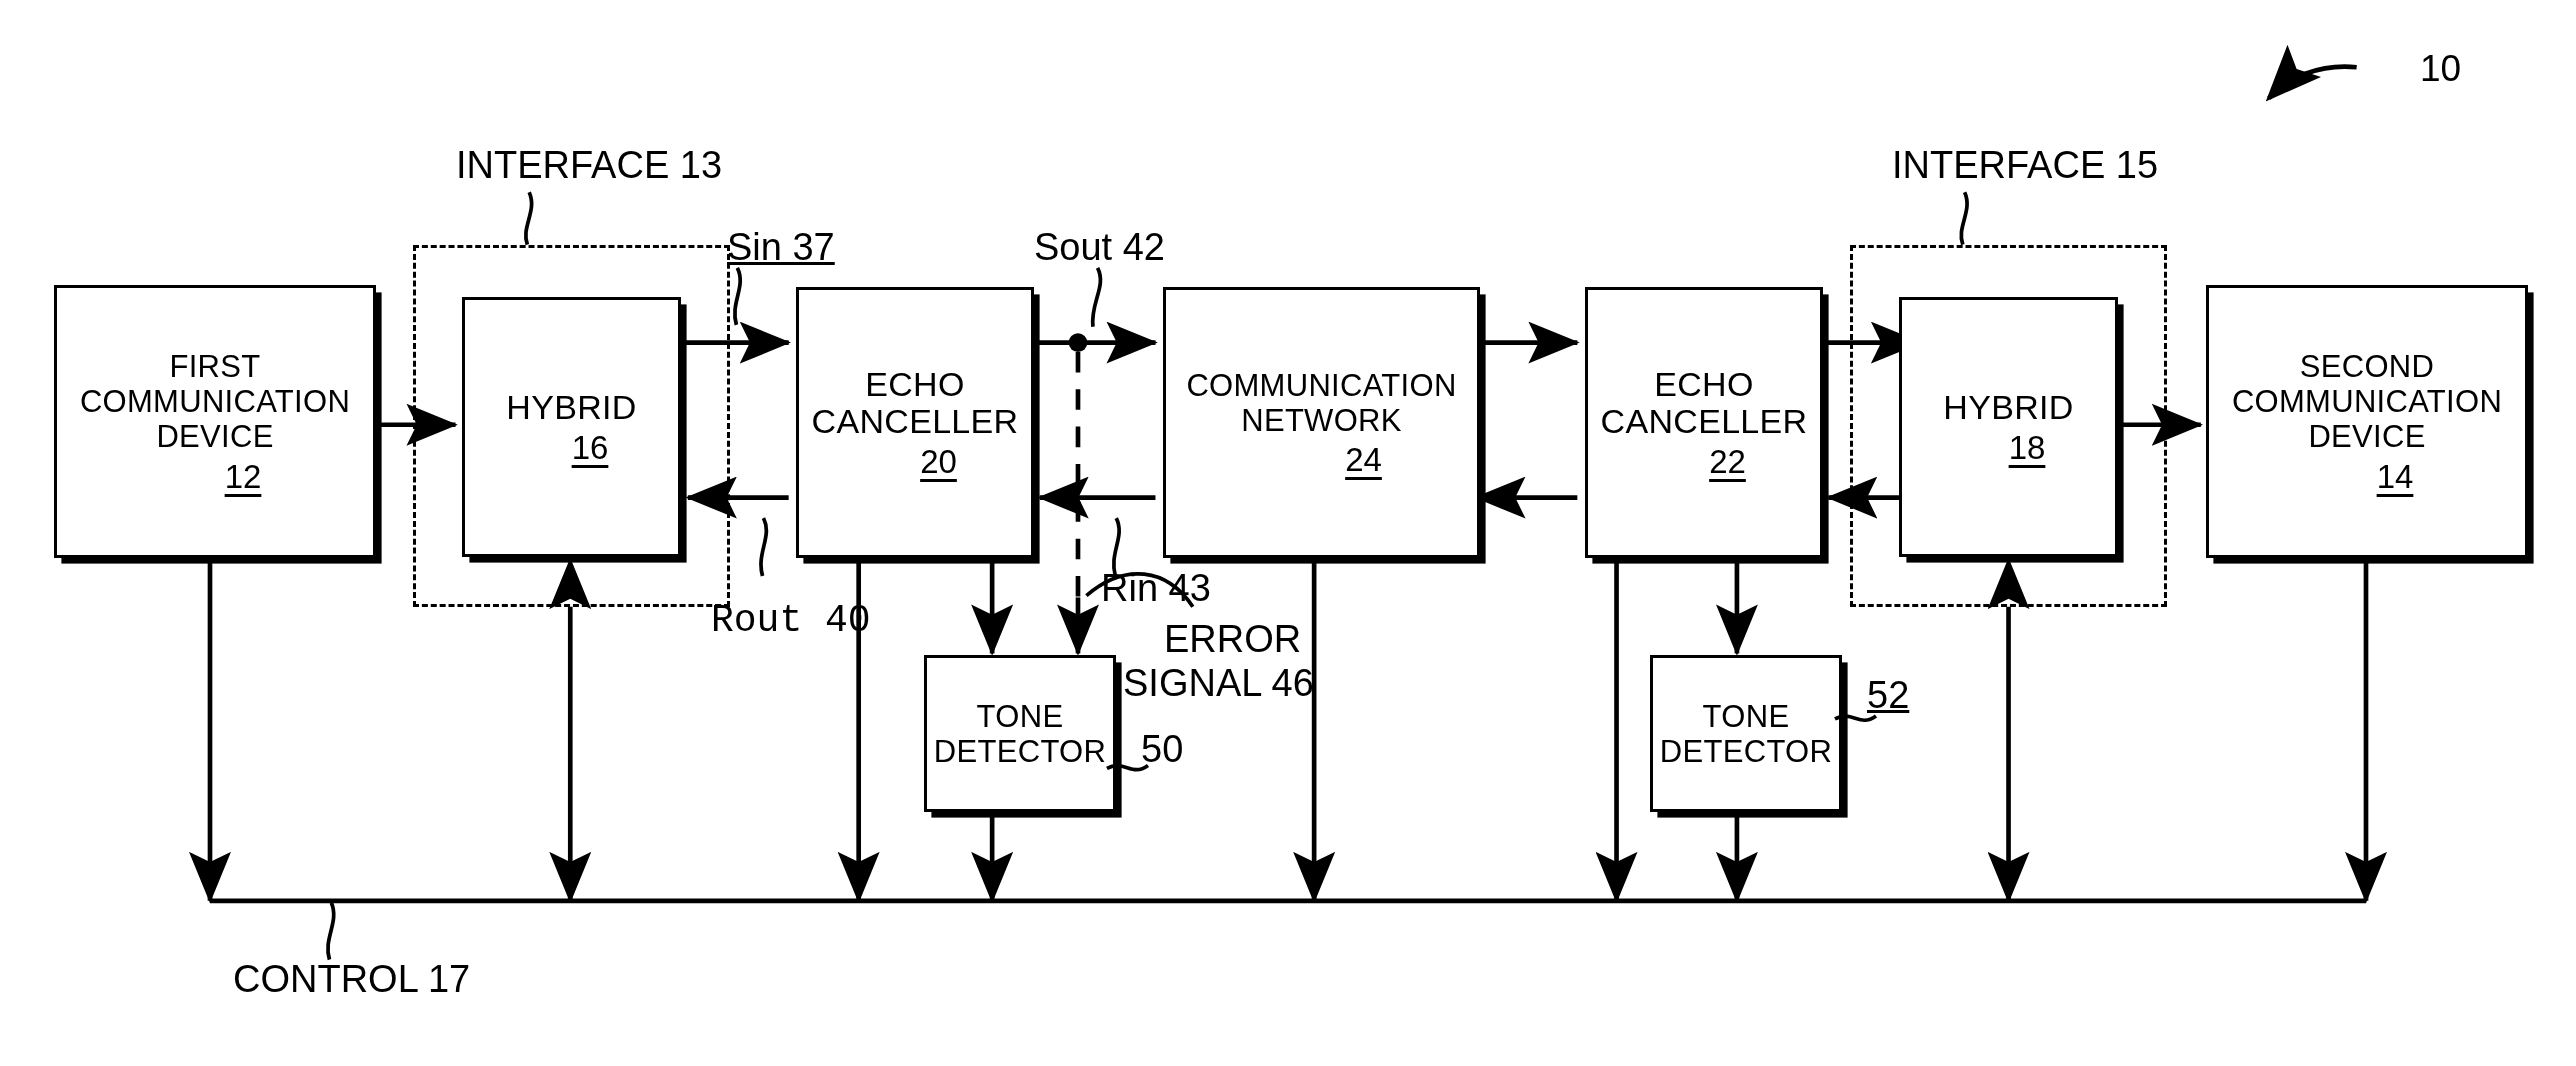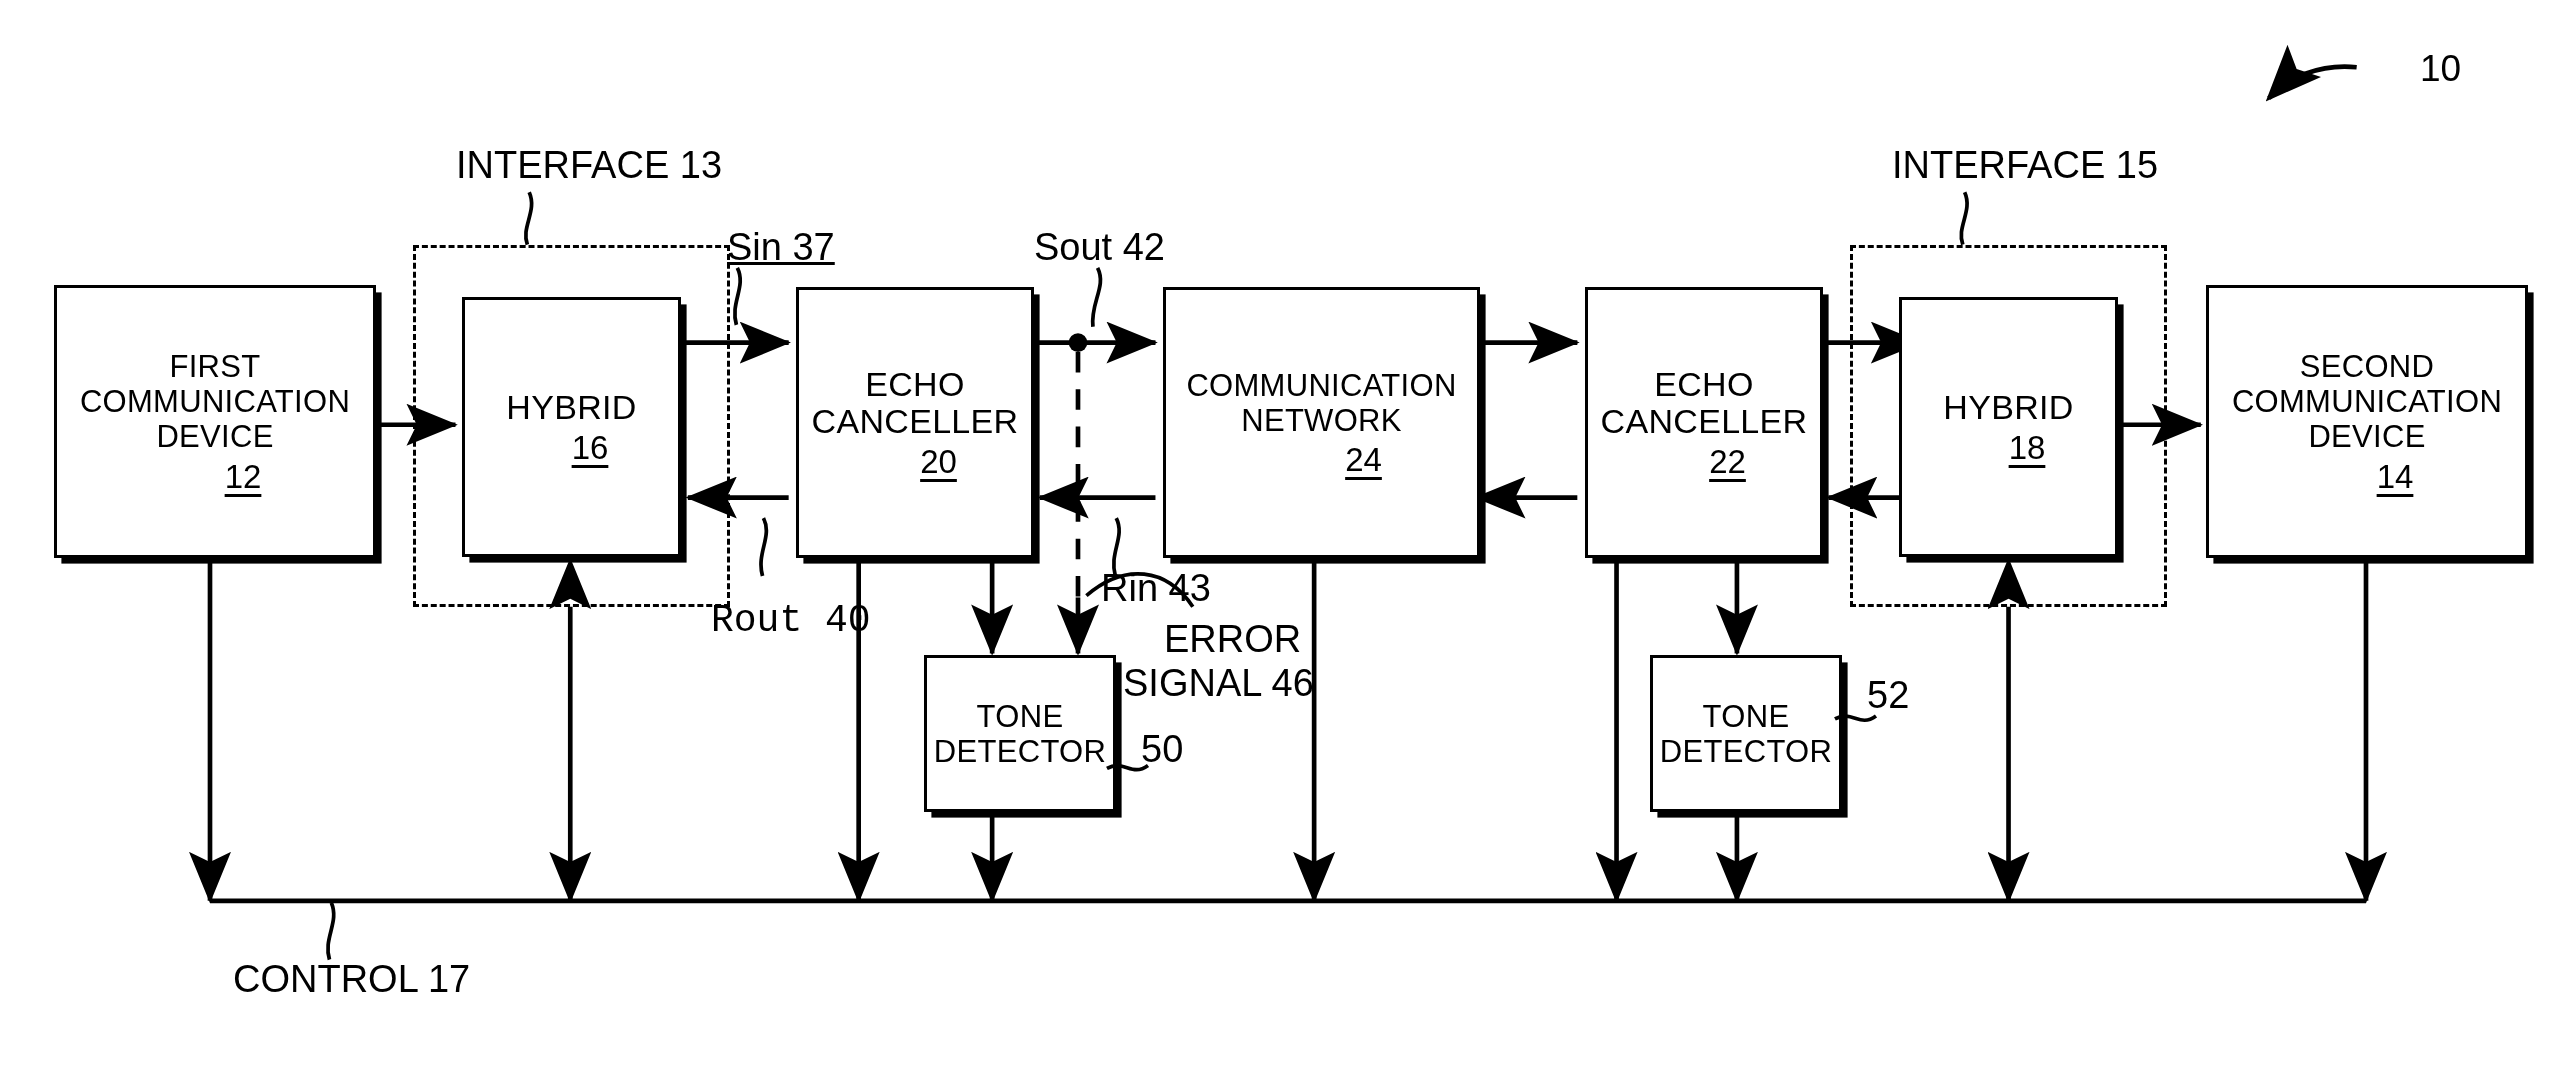--- a/index.html
+++ b/index.html
@@ -321,18 +321,18 @@
 
   <div class="lbl" style="left:711px; top:602px;font-family:Liberation Mono, monospace;">Rout 40</div>
 
   <div class="lbl" style="left:1101px; top:570px;">Rin 43</div>
 
   <div class="lbl" style="left:1164px; top:621px;">ERROR</div>
   <div class="lbl" style="left:1123px; top:665px;">SIGNAL 46</div>
 
   <div class="lbl" style="left:1141px; top:731px;">50</div>
 
-  <div class="lbl" style="left:1867px; top:677px;">52</div>
+  <div class="lbl" style="left:1867px; top:677px;text-decoration:underline;">52</div>
 
   <div class="lbl" style="left:233px; top:961px;">CONTROL 17</div>
 
 </div>
 
 
 </body></html>

